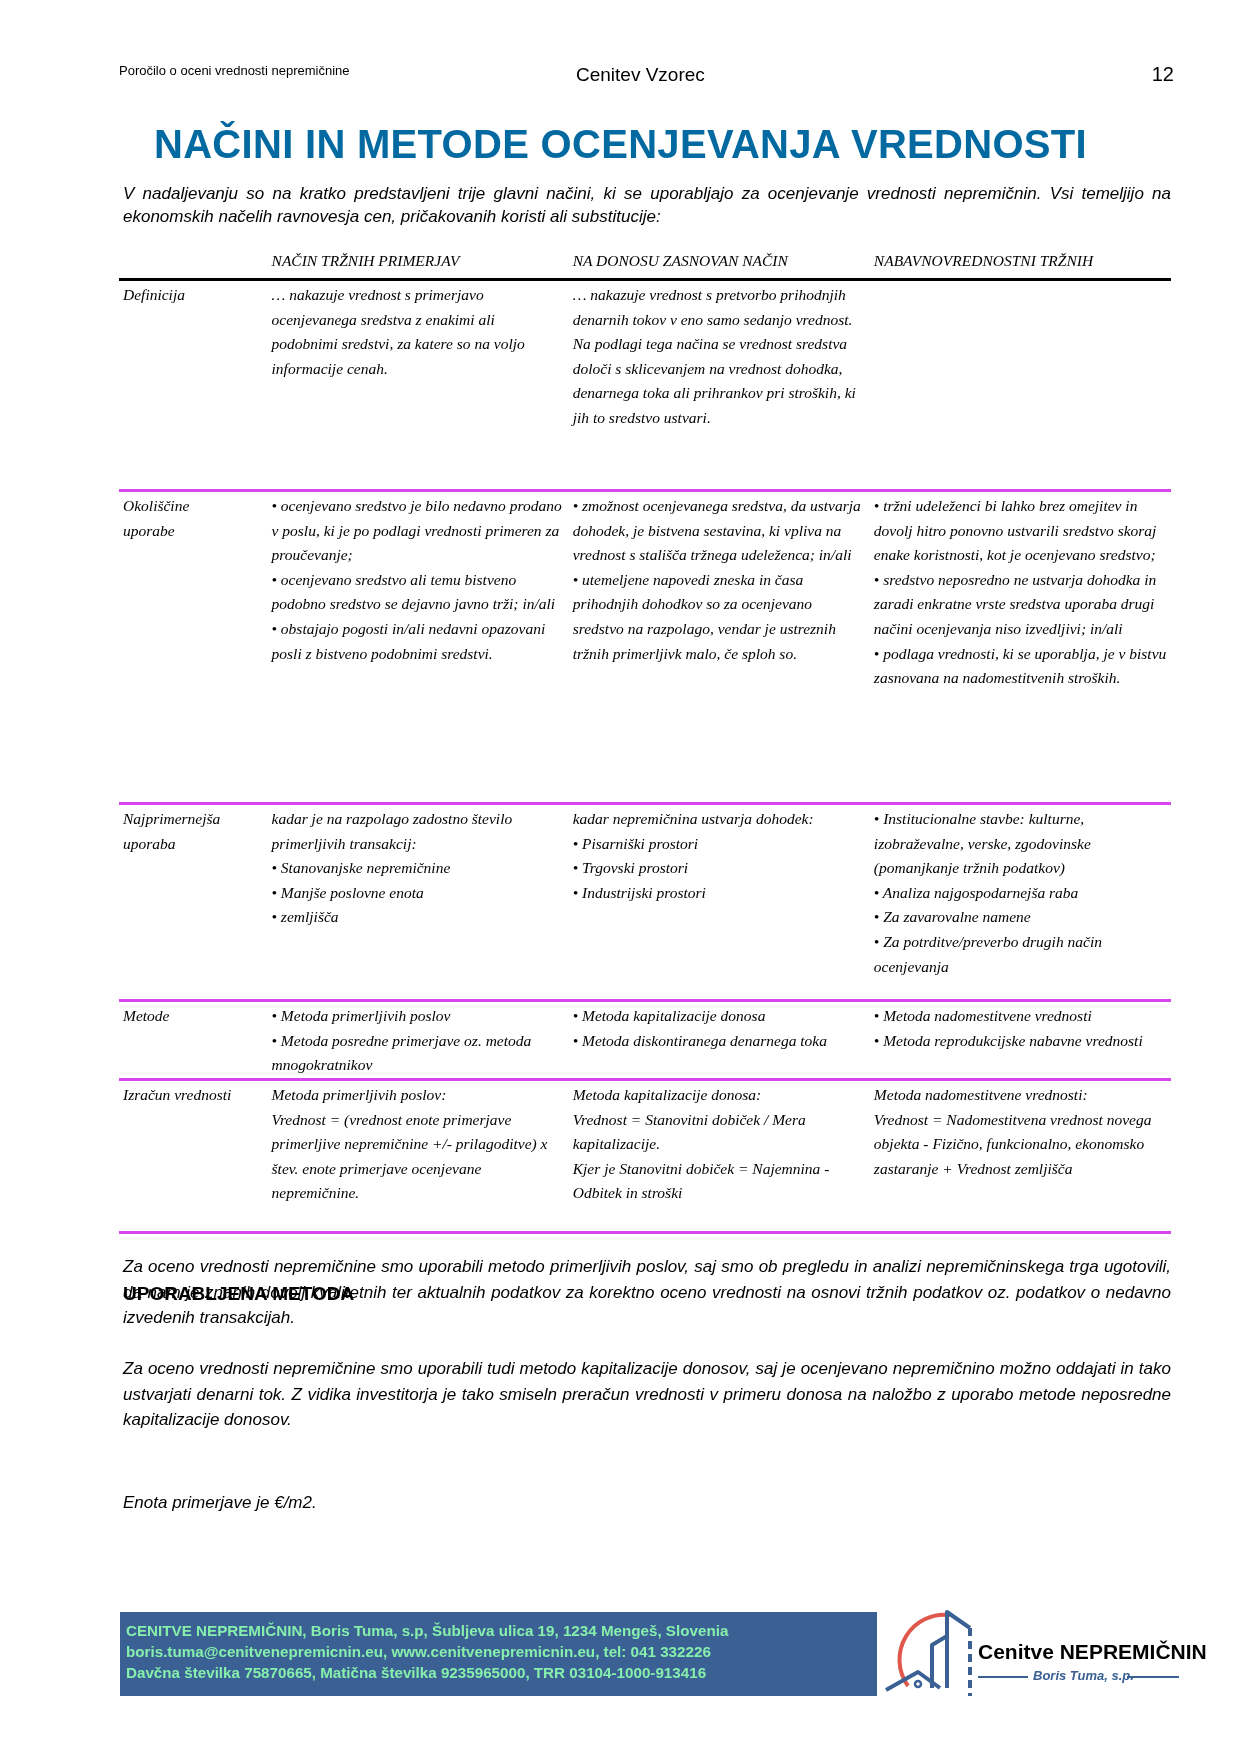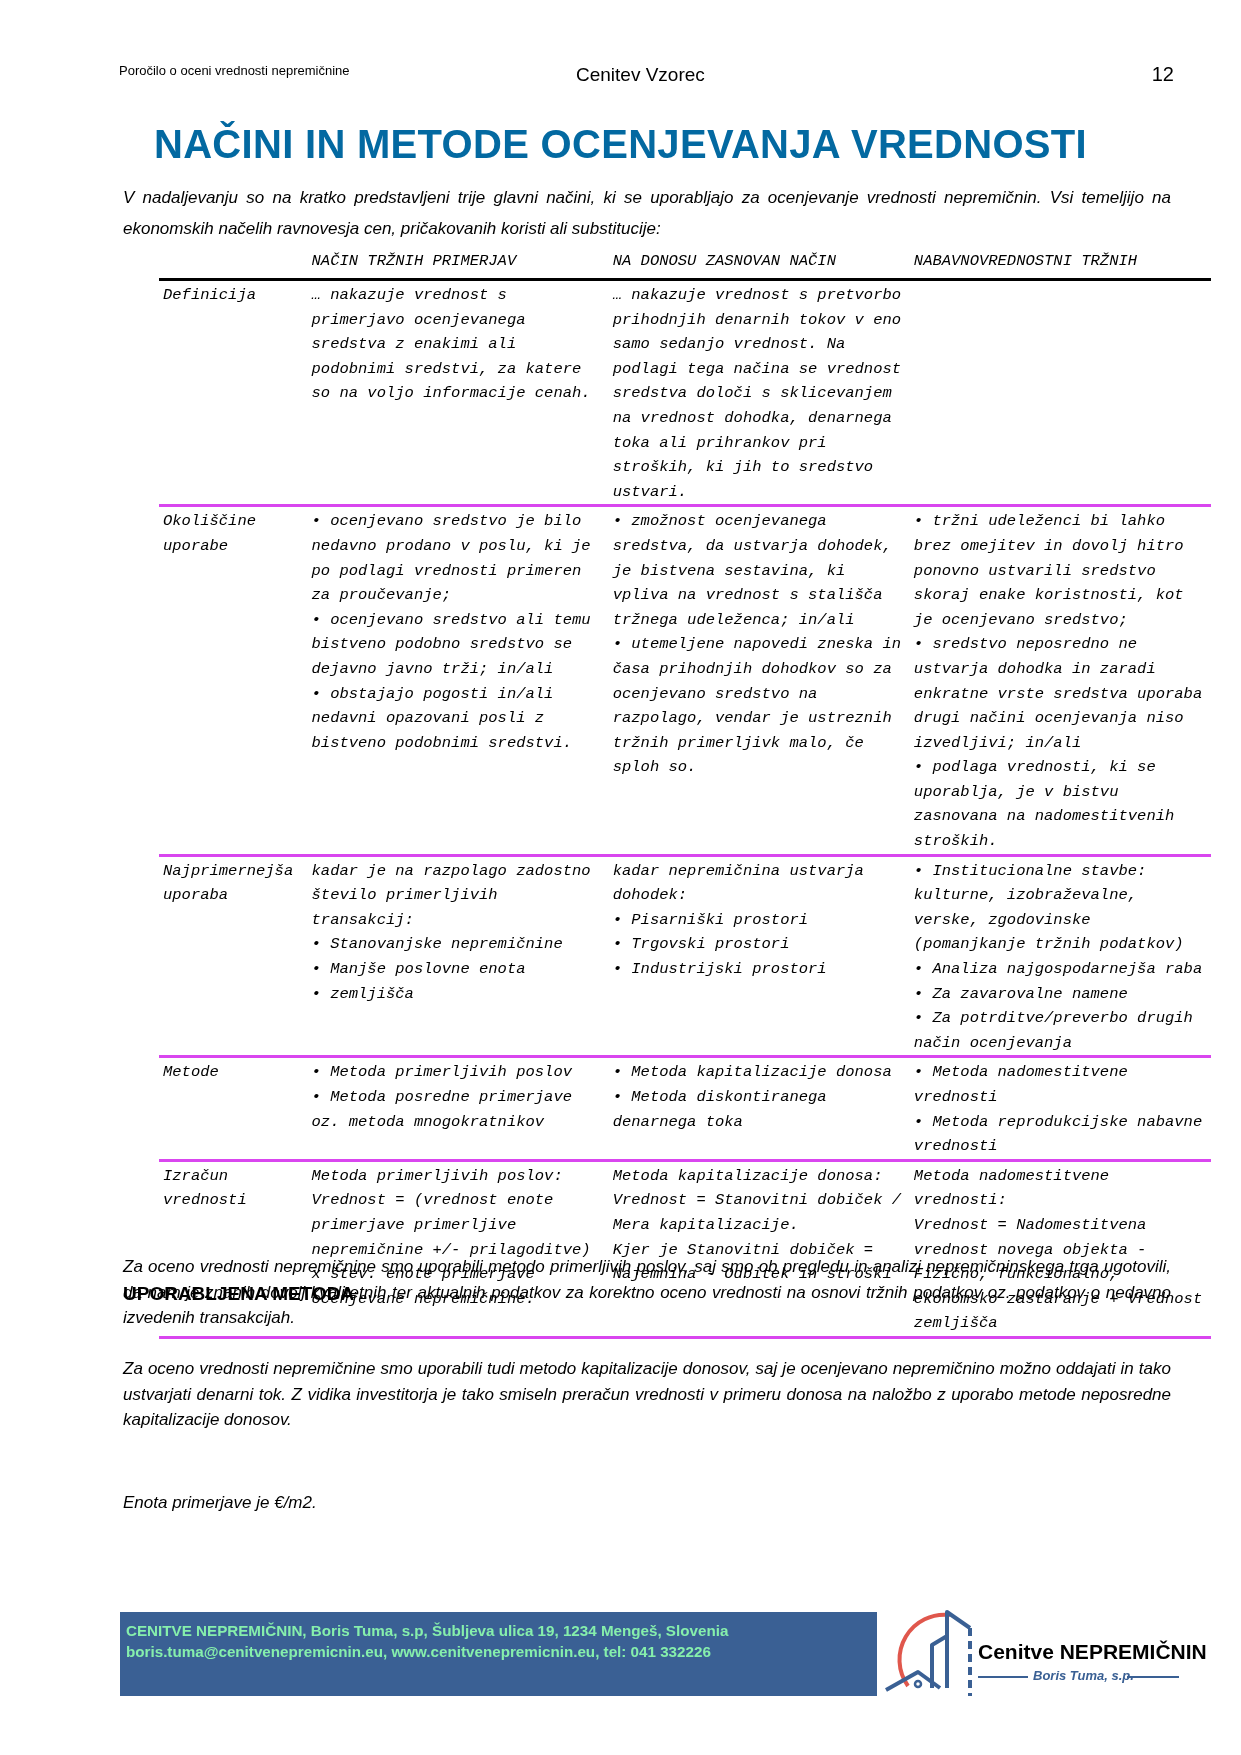--- a/index.html
+++ b/index.html
@@ -1,22 +1,22 @@
 <!DOCTYPE html>
 <html><head>
 <meta charset="utf-8">
 <style>
   html, body { margin: 0; padding: 0; background: #ffffff; }
   body { width: 1241px; height: 1755px; position: relative; overflow: hidden; color: #000; font-family: "Liberation Sans", sans-serif; }
   .hdr-left { position: absolute; left: 119px; top: 63px; font-size: 13px; font-family: "Liberation Sans", sans-serif; }
   .hdr-center { position: absolute; left: 576px; top: 64px; font-size: 19px; font-family: "Liberation Sans", sans-serif; }
   .hdr-right { position: absolute; right: 67px; top: 63px; font-size: 20px; font-family: "Liberation Sans", sans-serif; }
   .title { position: absolute; left: 0; width: 1241px; top: 122px; text-align: center; font-size: 40px; font-weight: bold; color: #0369a1; font-family: "Liberation Sans", sans-serif; letter-spacing: 0.3px; }
-  .intro { position: absolute; left: 123px; width: 1048px; top: 182px; font-size: 17px; font-style: italic; line-height: 31px; text-align: justify; font-family: "Liberation Sans", sans-serif; }
-  .tbl { position: absolute; left: 119px; top: 248px; width: 1052px; border-collapse: collapse; font-family: Liberation Mono, monospace; font-style: italic; font-size: 15.5px; line-height: 24.6px; margin-left: 40px; }
+  .intro { position: absolute; left: 123px; width: 1048px; top: 182px; font-size: 17px; font-style: italic; line-height: 23px; text-align: justify; font-family: "Liberation Sans", sans-serif; }
+  .tbl { position: absolute; left: 119px; top: 248px; width: 1052px; border-collapse: collapse; font-family: Liberation Serif, serif; font-style: italic; font-size: 15.5px; line-height: 24.6px; }
   .tbl th { font-weight: normal; text-align: left; padding: 0 4px 4px 4px; height: 26px; vertical-align: bottom; font-size: 15.5px; border-bottom: 3px solid #000; }
   .tbl td { vertical-align: top; padding: 2px 4px 0 4px; border-bottom: 3px solid #d946ef; }
   .tbl td.rowlabel { width: 140px; }
   .tbl td.c1, .tbl th.c1 { width: 292px; }
   .tbl td.c2, .tbl th.c2 { width: 292px; }
   .tbl td.c3, .tbl th.c3 { width: 292px; }
   .tbl tr.r-def td { height: 206px; }
   .tbl tr.r-oko td { height: 308px; }
   .tbl tr.r-naj td { height: 192px; }
   .tbl tr.r-met td { height: 74px; }
@@ -149,20 +149,21 @@
 </table>
 
 <div class="sub-h">UPORABLJENA METODA</div>
 <p class="para p1" style="margin:0">Za oceno vrednosti nepremičnine smo uporabili metodo primerljivih poslov, saj smo ob pregledu in analizi nepremičninskega trga ugotovili, da nam je znanih dovolj kvalitetnih ter aktualnih podatkov za korektno oceno vrednosti na osnovi tržnih podatkov oz. podatkov o nedavno izvedenih transakcijah.</p>
 <p class="para p2" style="margin:0">Za oceno vrednosti nepremičnine smo uporabili tudi metodo kapitalizacije donosov, saj je ocenjevano nepremičnino možno oddajati in tako ustvarjati denarni tok. Z vidika investitorja je tako smiseln preračun vrednosti v primeru donosa na naložbo z uporabo metode neposredne kapitalizacije donosov.</p>
 <p class="para p3" style="margin:0">Enota primerjave je €/m2.</p>
 
 <div class="footer-box">
   <div>CENITVE NEPREMIČNIN, Boris Tuma, s.p, Šubljeva ulica 19, 1234 Mengeš, Slovenia</div>
   <div>boris.tuma@cenitvenepremicnin.eu, www.cenitvenepremicnin.eu, tel: 041 332226</div>
+  <div>Davčna številka 75870665, Matična številka 9235965000, TRR 03104-1000-913416</div>
 </div>
 
 <svg class="logo" viewBox="0 0 300 100" width="300" height="100">
   <path d="M 28 86 A 45 45 0 0 1 70 15" fill="none" stroke="#E0574C" stroke-width="4"></path>
   <path d="M 6 90 L 38 72 L 60 88" fill="none" stroke="#3A6094" stroke-width="4" stroke-linejoin="round"></path>
   <circle cx="38" cy="84" r="3" fill="none" stroke="#3A6094" stroke-width="2.5"></circle>
   <path d="M 52 88 L 52 45 L 67 36 L 67 88" fill="none" stroke="#3A6094" stroke-width="4" stroke-linejoin="round"></path>
   <path d="M 67 88 L 67 12 L 90 28" fill="none" stroke="#3A6094" stroke-width="4" stroke-linejoin="round"></path>
   <line x1="90" y1="28" x2="90" y2="96" stroke="#3A6094" stroke-width="4" stroke-dasharray="8,5"></line>
 </svg>

